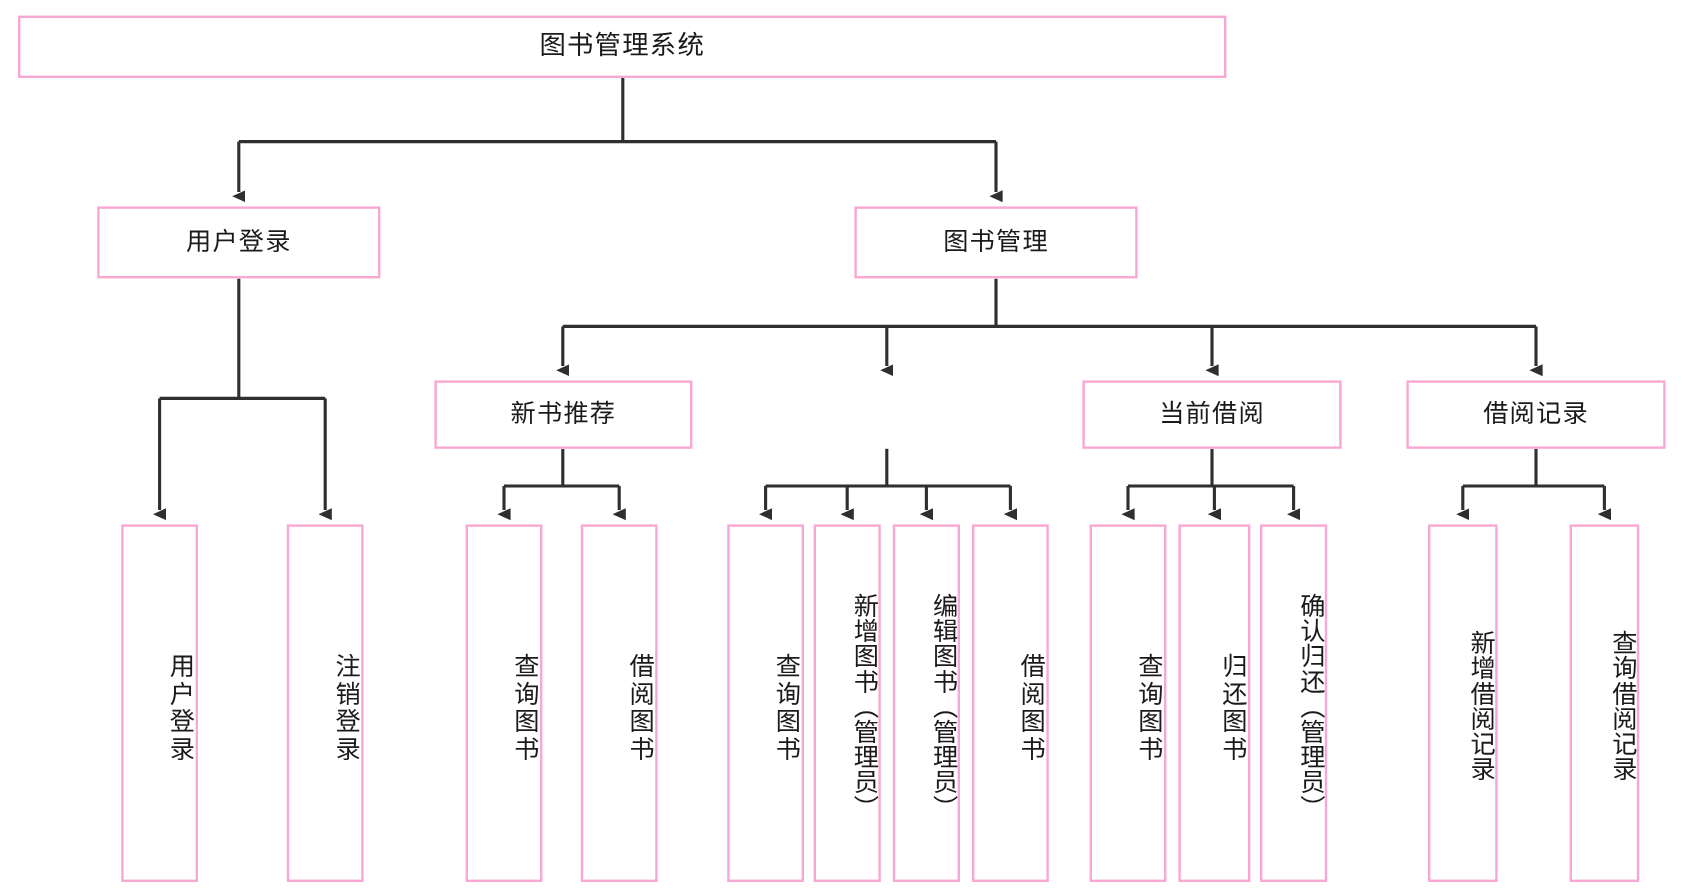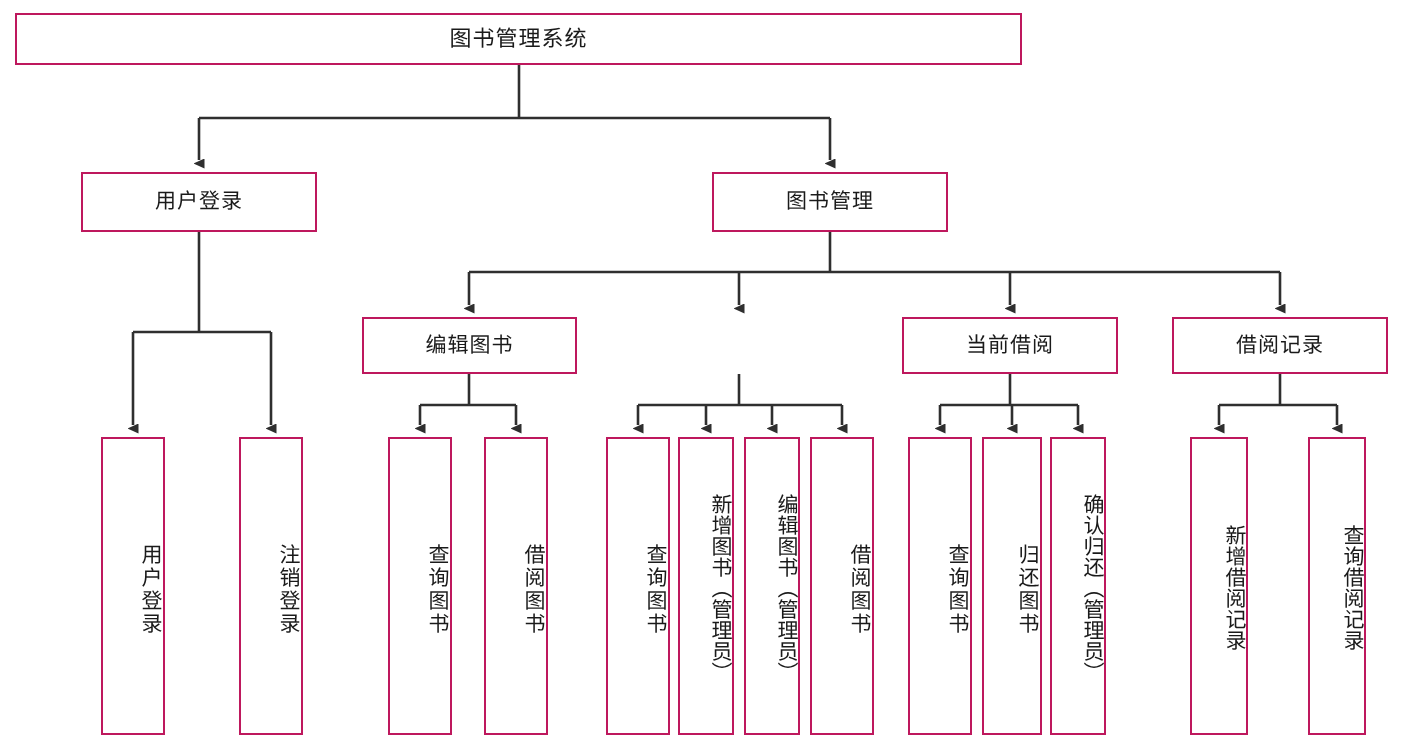--- a/index.html
+++ b/index.html
@@ -23,21 +23,21 @@
     left: 0;
     top: 0;
     width: 1405px;
     height: 747px;
     pointer-events: none;
   }
   .node {
     position: absolute;
     box-sizing: border-box;
     background: #ffffff;
-    border: 2px solid #be185d;
+    border: 2px solid #f9a8d4;
     display: flex;
     align-items: center;
     justify-content: center;
     color: #1a1a1a;
     z-index: 2;
   }
   .node-h {
     font-size: 21px;
     letter-spacing: 1px;
     line-height: 1.2;
@@ -128,21 +128,21 @@
       <path d="M1219,405 L1219,425" marker-end="url(#arrow)"></path>
       <path d="M1337,405 L1337,425" marker-end="url(#arrow)"></path>
     </g>
   </svg>
 
   <div class="node node-h node-root" style="left:15px; top:13px; width:1007px; height:52px;">图书管理系统</div>
 
   <div class="node node-h" style="left:81px; top:172px; width:236px; height:60px;">用户登录</div>
   <div class="node node-h" style="left:712px; top:172px; width:236px; height:60px;">图书管理</div>
 
-  <div class="node node-h" style="left:362px; top:317px; width:215px; height:57px;">编辑图书</div>
+  <div class="node node-h" style="left:362px; top:317px; width:215px; height:57px;">新书推荐</div>
   <div class="node node-h" style="left:902px; top:317px; width:216px; height:57px;">当前借阅</div>
   <div class="node node-h" style="left:1172px; top:317px; width:216px; height:57px;">借阅记录</div>
 
   <div class="node node-v" style="left:101px; top:437px; width:64px; height:298px;">用户登录</div>
   <div class="node node-v" style="left:239px; top:437px; width:64px; height:298px;">注销登录</div>
 
   <div class="node node-v" style="left:388px; top:437px; width:64px; height:298px;">查询图书</div>
   <div class="node node-v" style="left:484px; top:437px; width:64px; height:298px;">借阅图书</div>
 
   <div class="node node-v" style="left:606px; top:437px; width:64px; height:298px;">查询图书</div>

